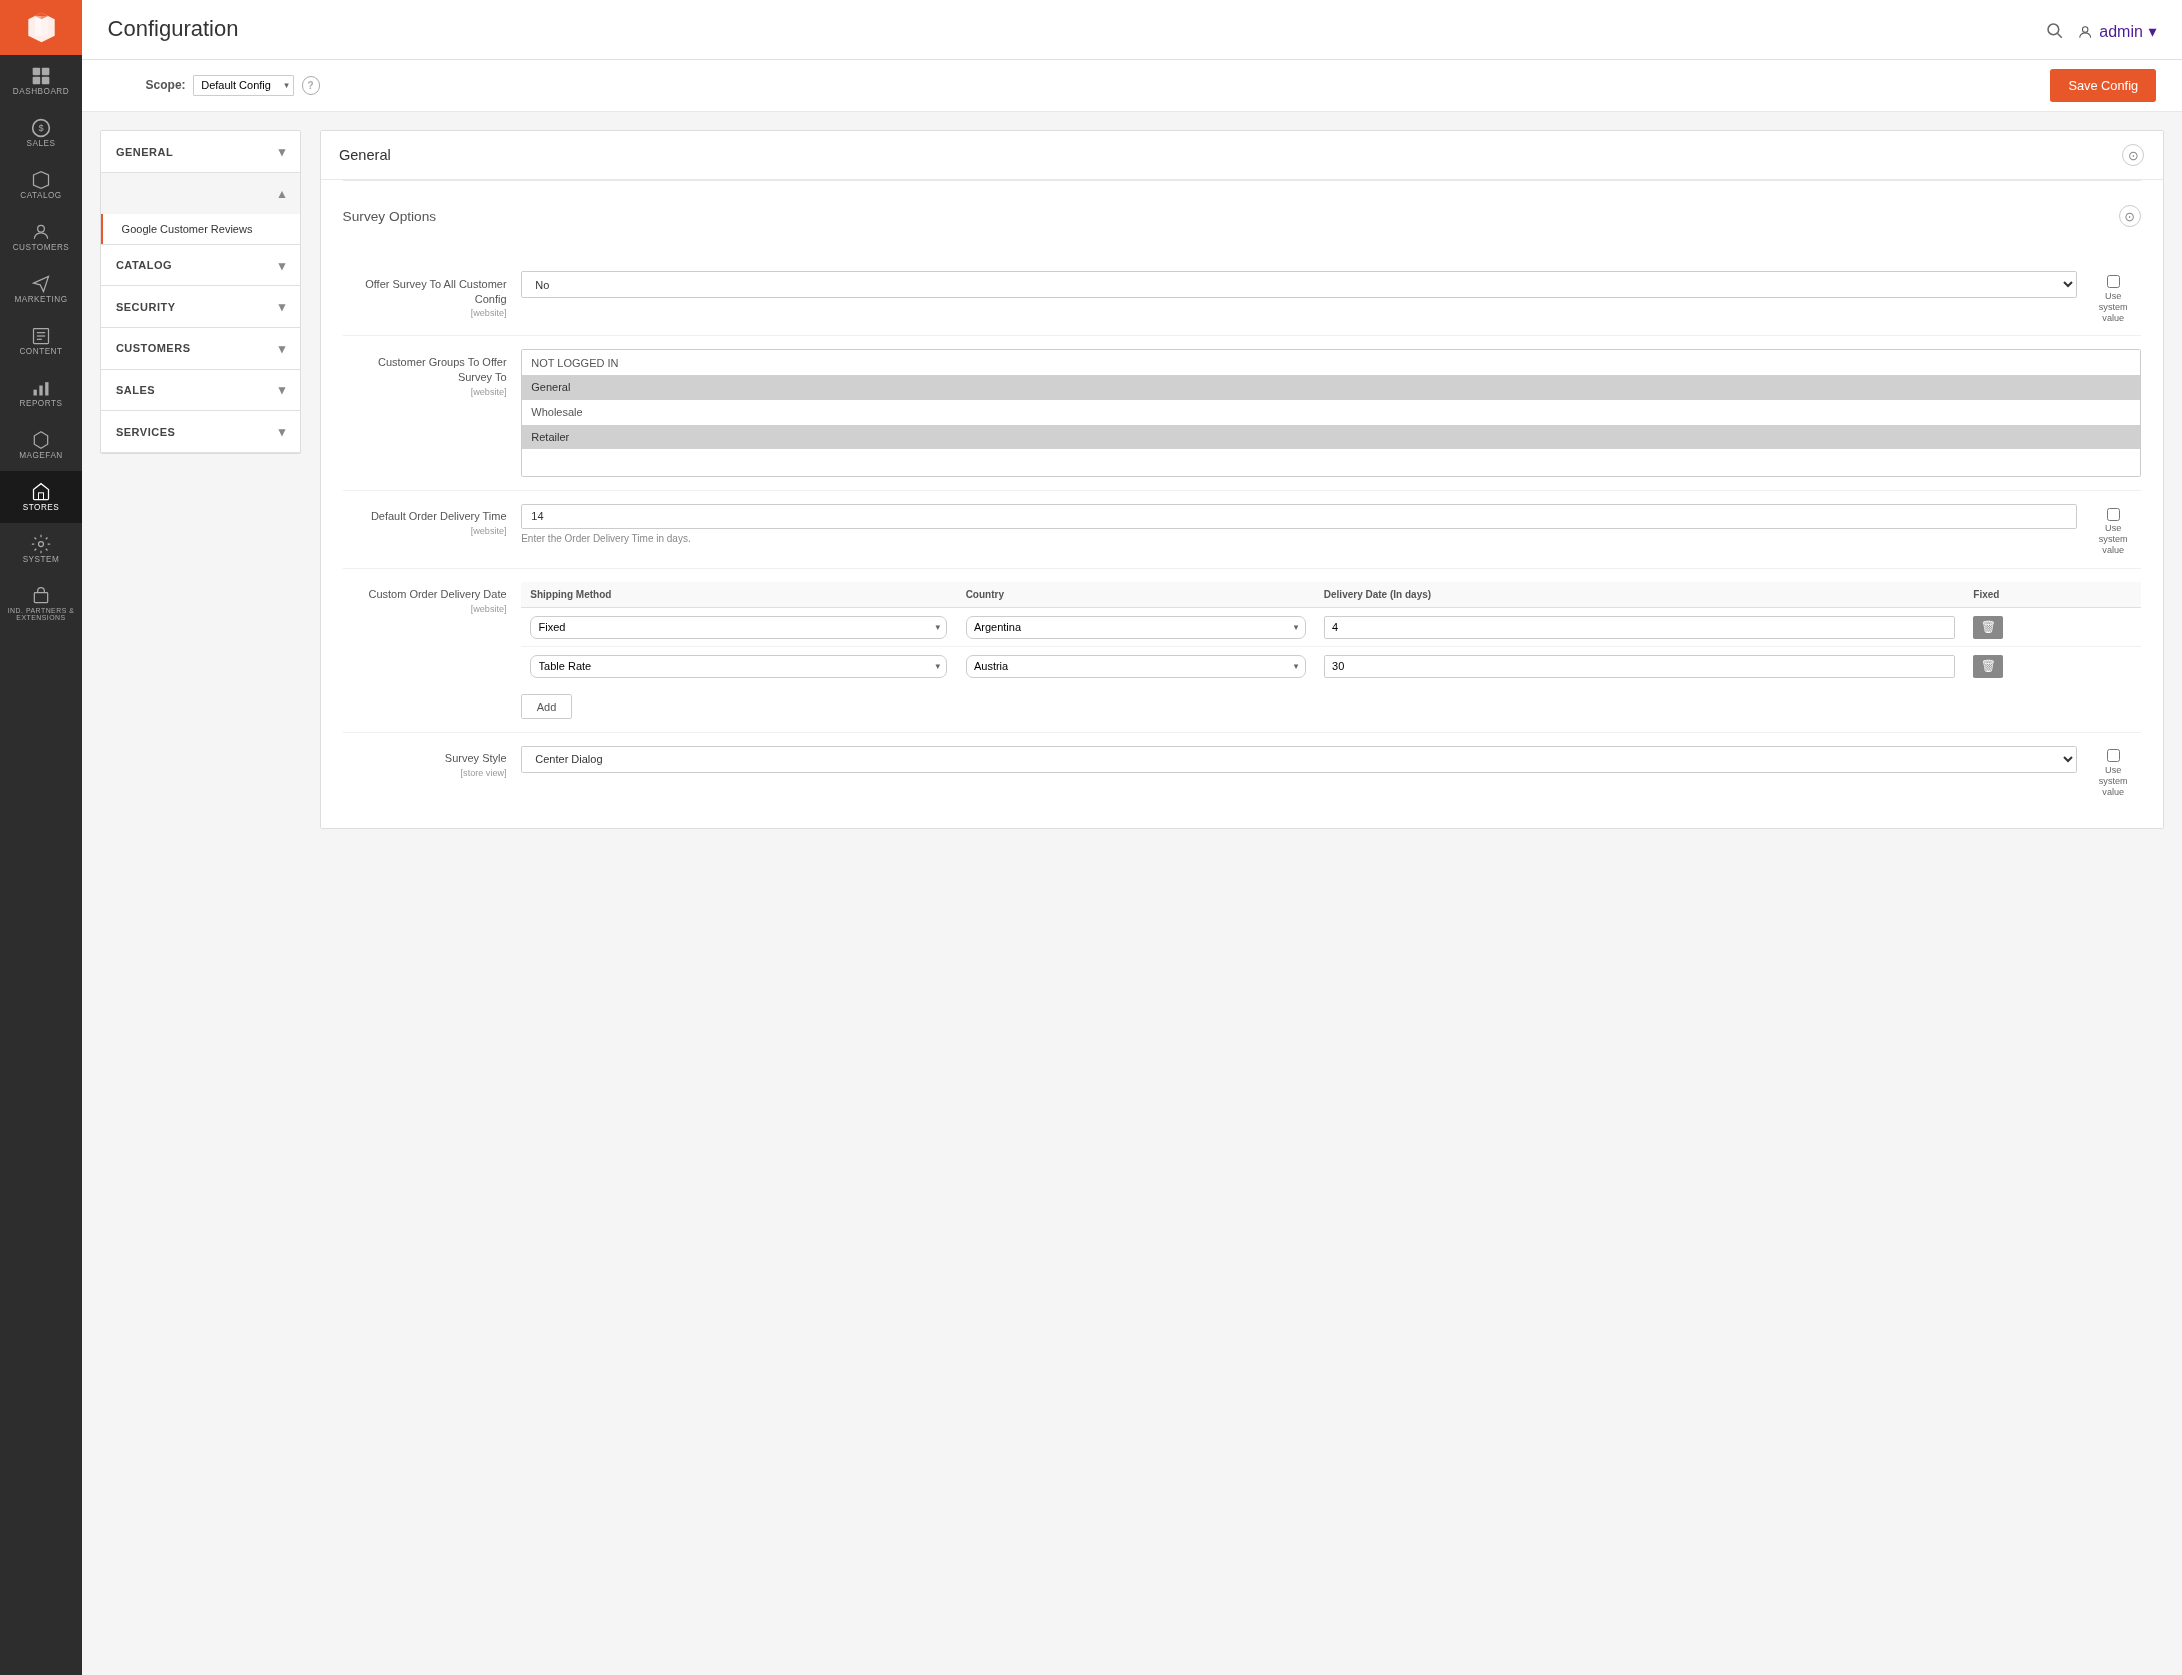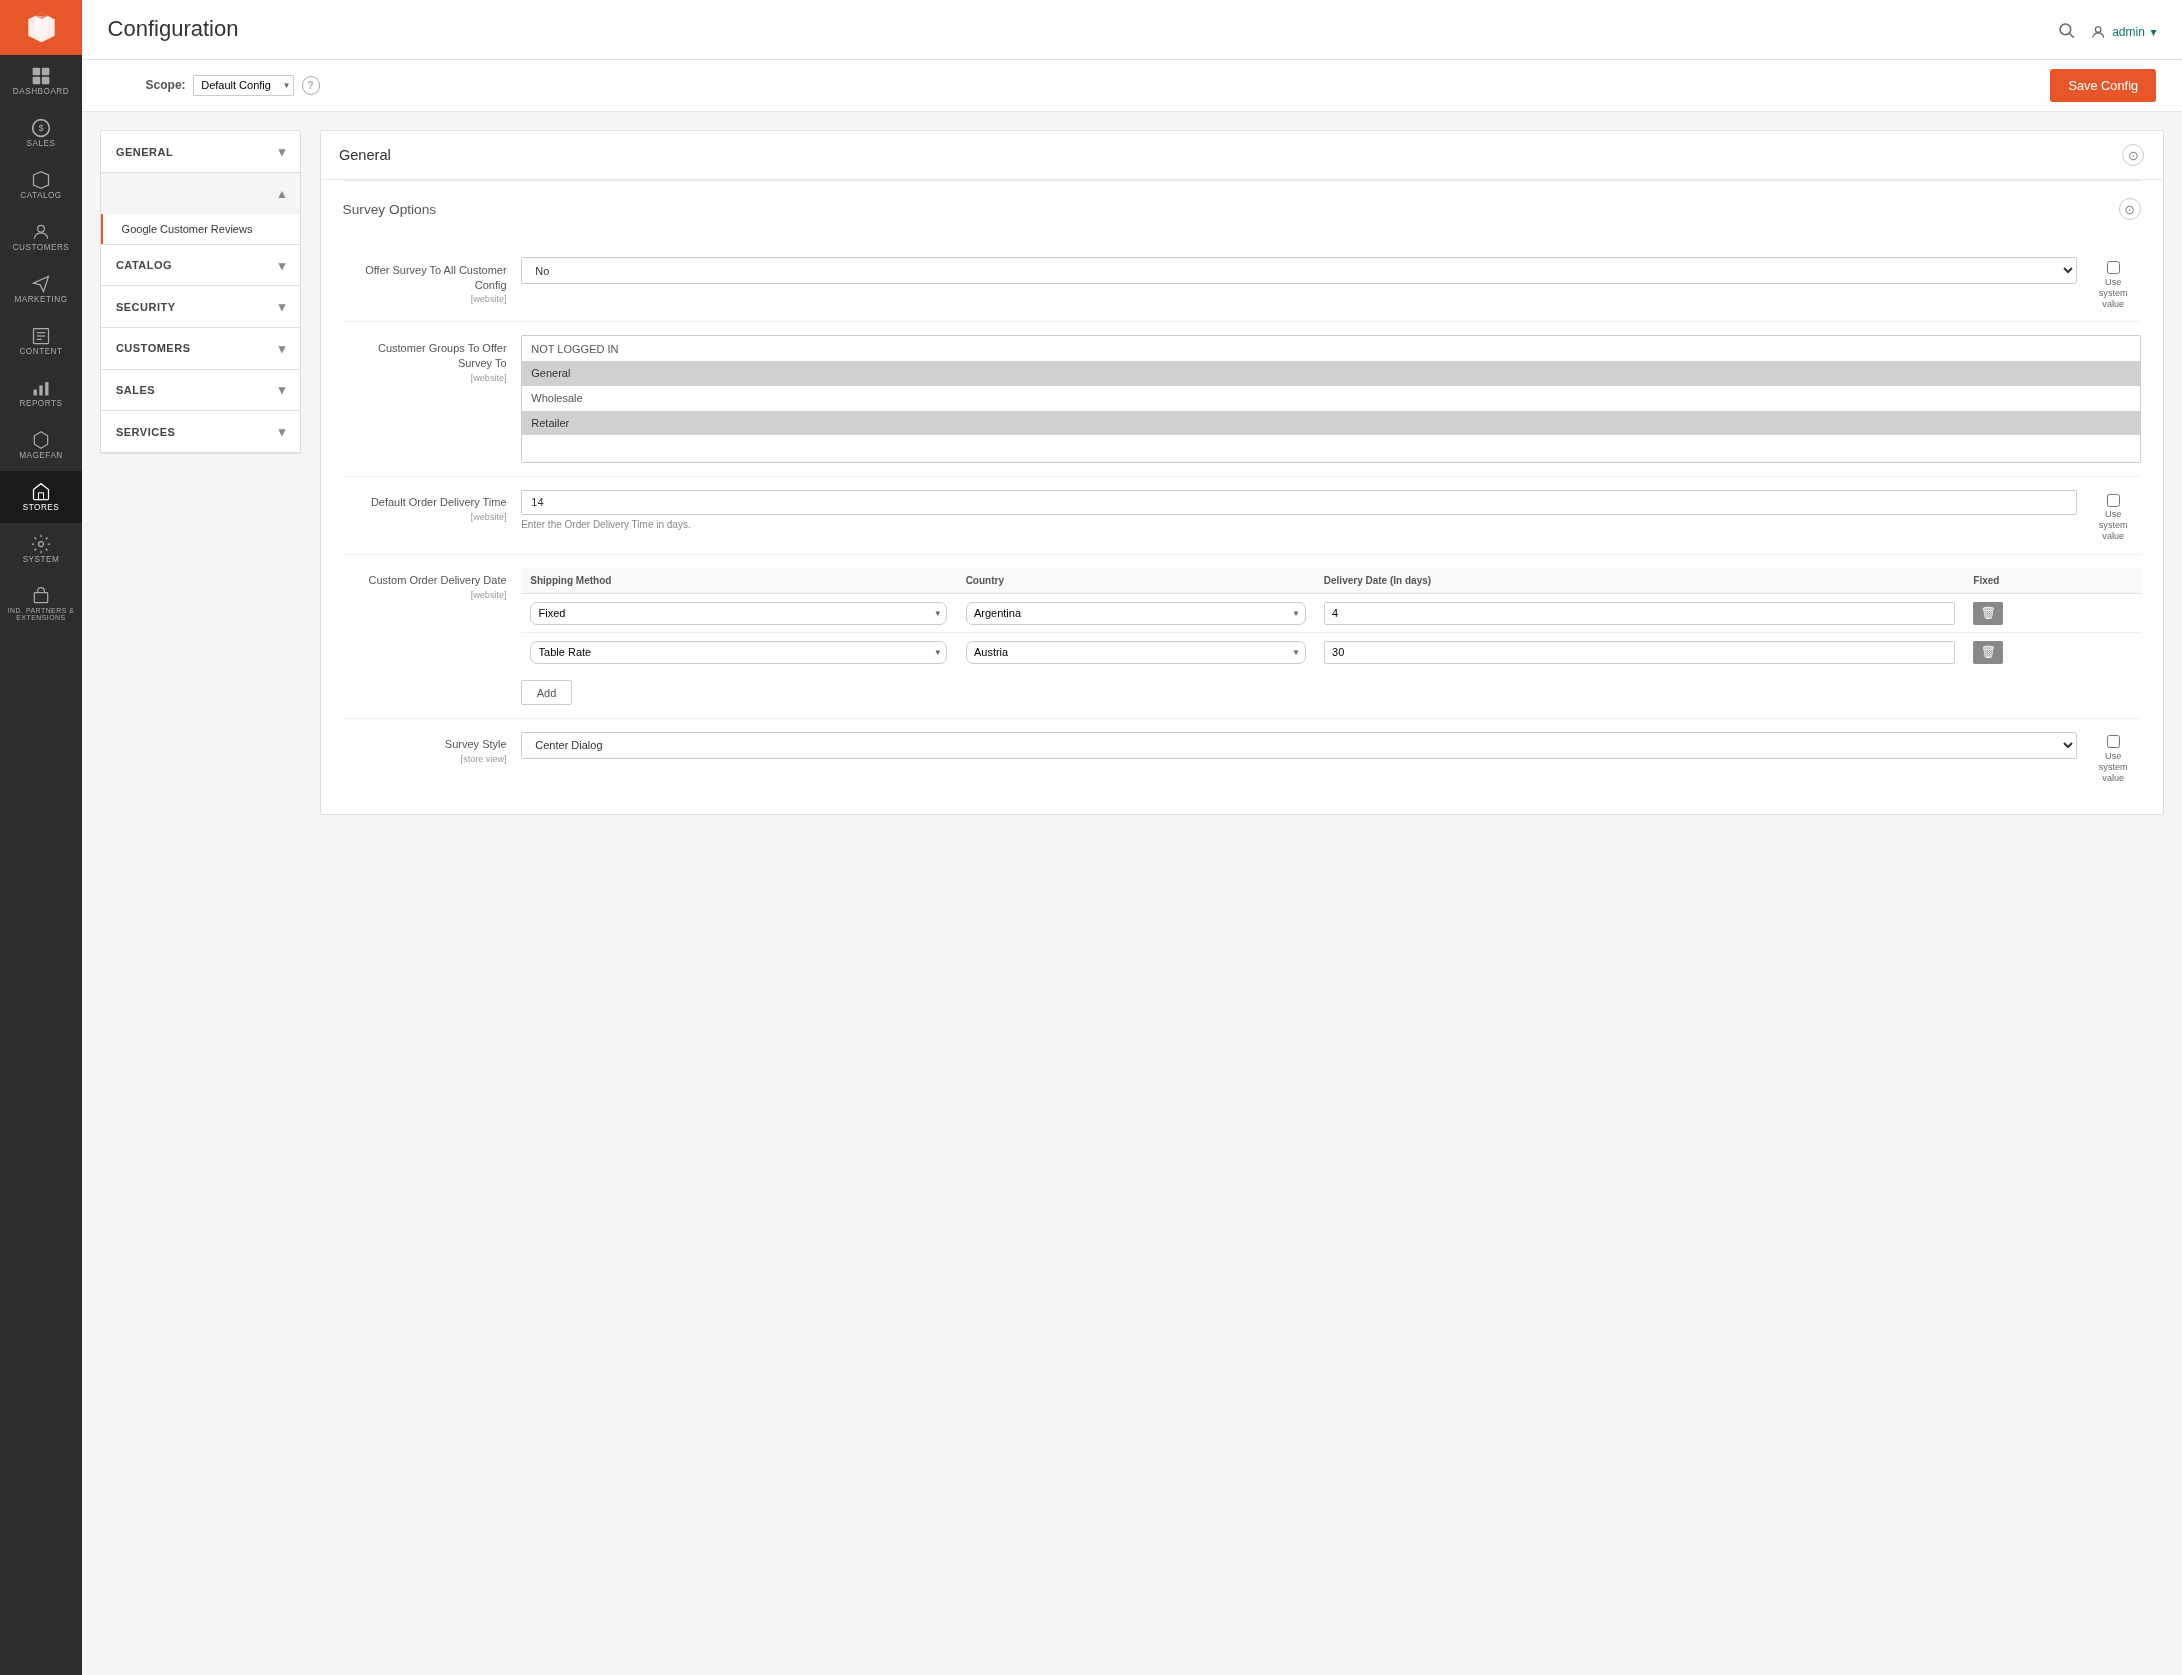--- a/index.html
+++ b/index.html
@@ -61,21 +61,21 @@
       padding: 16.4px 25.6px;
       display: flex;
       align-items: flex-end;
       justify-content: space-between;
       border-bottom: 0.9px solid #e0e0e0;
       flex-shrink: 0;
     }
     .header-title { font-size: 22px; font-weight: 300; color: #333; }
     .header-actions { display: flex; align-items: center; gap: 14.6px; }
     .header-search { cursor: pointer; color: #666; }
-    .header-user { display: flex; align-items: center; gap: 5.5px; color: #0f766e; cursor: pointer; font-size: 12px; }
+    .header-user { display: flex; align-items: center; gap: 5.5px; color: #4c1d95; cursor: pointer; font-size: 16px; }
 
     
     .scope-bar {
       background: #fff;
       padding: 9.1px 25.6px;
       display: flex;
       align-items: center;
       justify-content: space-between;
       border-bottom: 0.9px solid #e8e8e8;
       flex-shrink: 0;
@@ -533,21 +533,21 @@
     <div class="right-panel">
 
       <div class="right-section">
         <div class="right-section-header">
           <span>General</span>
           <div class="section-toggle-btn">⊙</div>
         </div>
 
         <div style="padding: 0 22px 18.3px 22px;">
 
-          <div class="subsection-header" style="padding: 17px 0; margin-bottom: 7.3px; justify-content: space-between;">
+          <div class="subsection-header" style="padding: 24px 0; margin-bottom: 7.3px; justify-content: space-between;">
             <span>Survey Options</span>
             <div class="section-toggle-btn">⊙</div>
           </div>
 
           <div class="form-row">
             <div class="form-label">
               <span>Offer Survey To All Customer Config</span>
               <small>[website]</small>
             </div>
             <div class="form-control-wrap">

